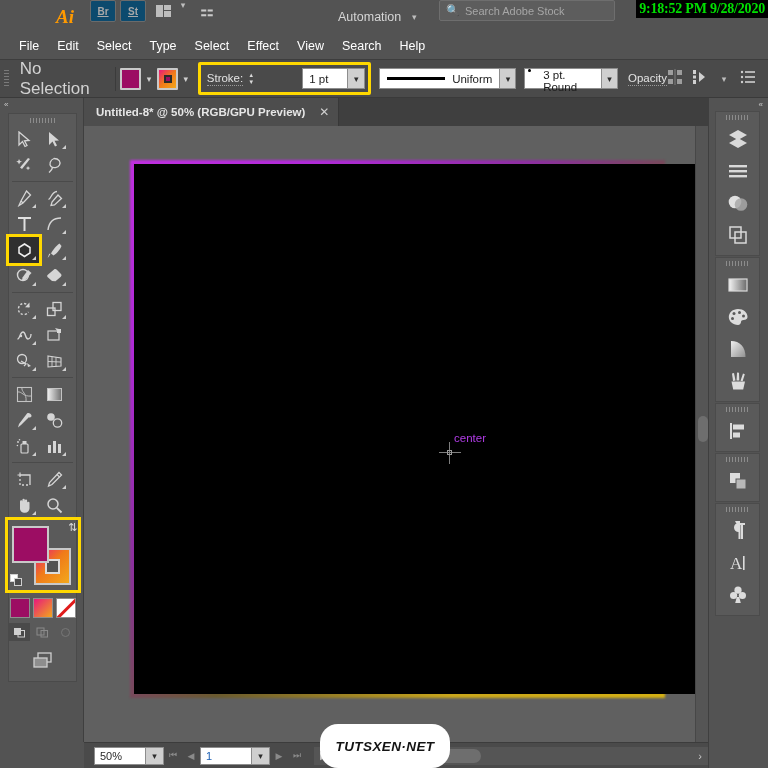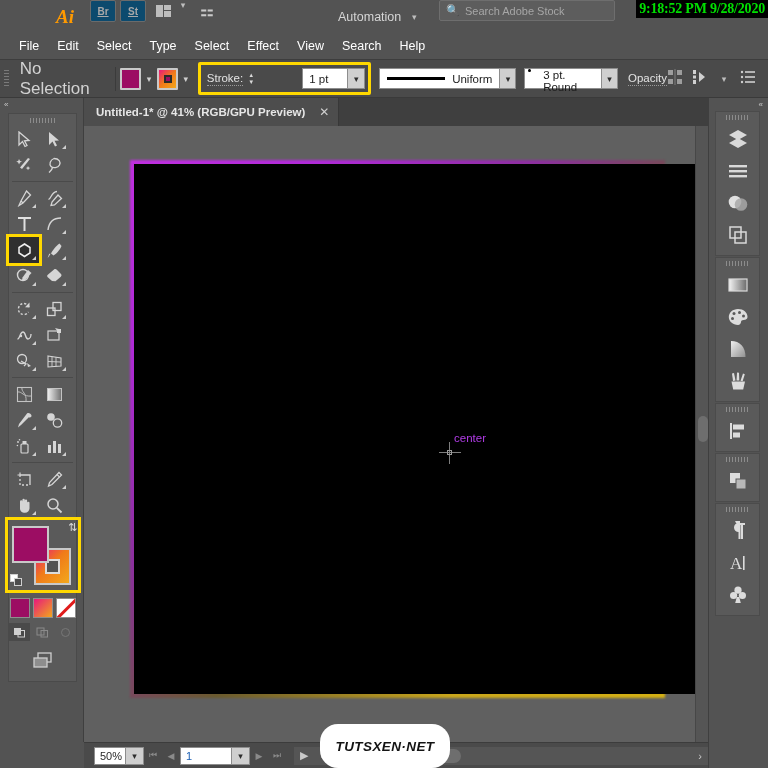--- a/index.html
+++ b/index.html
@@ -298,21 +298,21 @@
   }
   .rp-spacer { height: 110px; }
 
   
   .statusbar {
     position: absolute; left: 84px; top: 742px; width: 624px; height: 26px;
     background: #4a4a4a; display: flex; align-items: center; border-top: 1px solid #3c3c3c;
   }
   .zoom-field {
     background: #fff; color: #2b2b2b; font-size: 11px; height: 18px;
-    width: 32px; display: flex; align-items: center; padding: 0 5px;
+    width: 52px; display: flex; align-items: center; padding: 0 5px;
     border: 1px solid #8d8d8d; margin-left: 10px;
   }
   .zoom-arrow {
     background: #cfcfcf; border: 1px solid #8d8d8d; border-left: none;
     width: 18px; height: 18px; display: flex; align-items: center; justify-content: center;
     color: #2d2d2d; font-size: 9px;
   }
   .nav-btn {
     width: 18px; height: 18px; display: flex; align-items: center; justify-content: center;
     color: #c4c4c4; font-size: 9px;
@@ -725,21 +725,21 @@
             <rect x="8" y="2" width="13" height="9" fill="none" stroke="#cfcfcf" stroke-width="1.3"></rect>
             <rect x="4" y="7" width="13" height="9" fill="#8e8e8e" stroke="#cfcfcf" stroke-width="1.3"></rect>
           </svg>
         </span>
       </div>
     </div>
   </div>
 
   <div class="tabbar">
     <div class="doc-tab">
-      <span class="t">Untitled-1* @ 41% (RGB/GPU Preview)</span>
+      <span class="t">Untitled-8* @ 50% (RGB/GPU Preview)</span>
       <span class="x">✕</span>
     </div>
   </div>
 
   <div class="canvas">
     <div class="art-glow"></div>
     <div class="artboard">
       <div class="art-inner-ring"></div>
       <div class="center-mark">
         <span class="hl"></span>

